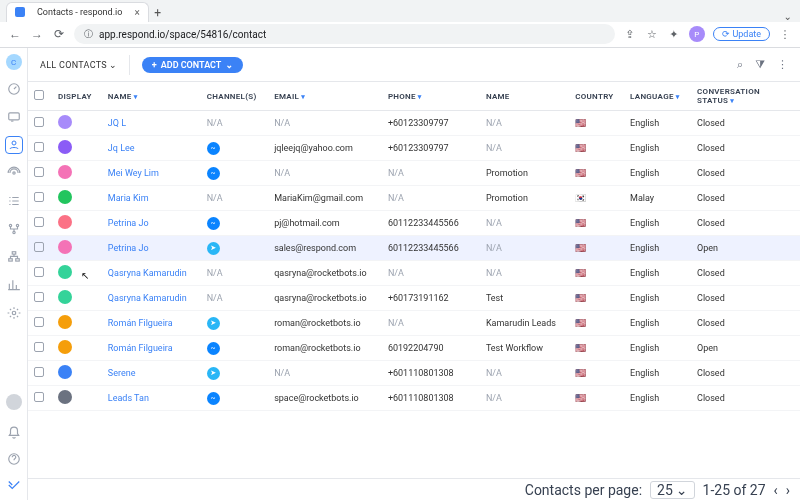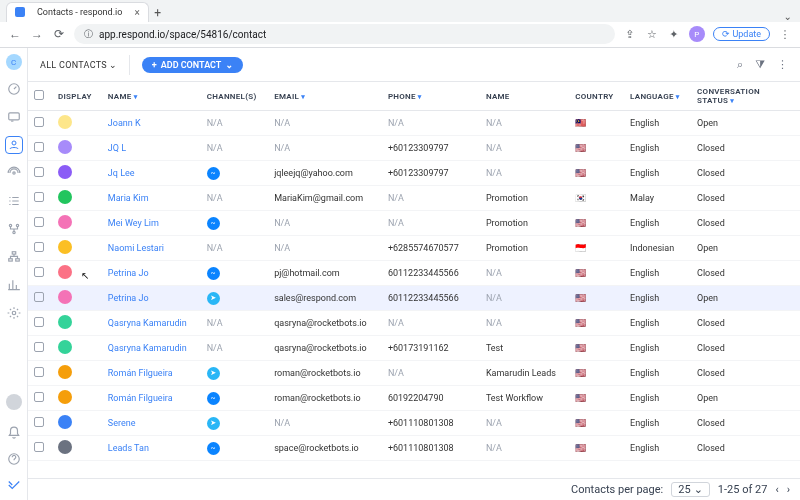--- a/index.html
+++ b/index.html
@@ -46,21 +46,21 @@
   tbody tr.hover td { background:#eef2ff; }
   .chk { width:10px;height:10px;border:1px solid #9ca3af;border-radius:2px;display:inline-block;}
   .avatar { width:14px;height:14px;border-radius:50%;background:#93c5fd;display:inline-block;}
   .name-link { color:#3b82f6; cursor:pointer; }
   .na { color:#9ca3af; }
   .chan { width:13px;height:13px;border-radius:50%;display:inline-flex;align-items:center;justify-content:center;color:#fff;font-size:7px;}
   .chan.fb { background:#0a84ff; }
   .chan.tg { background:#29b6f6; }
   .flag { font-size:9px; }
 
-  .pager { height:22px; border-top:1px solid #e5e7eb; display:flex; align-items:center; justify-content:flex-end; padding:0 10px; gap:8px; font-size:11px; color:#374151;}
+  .pager { height:22px; border-top:1px solid #e5e7eb; display:flex; align-items:center; justify-content:flex-end; padding:0 10px; gap:8px; font-size:14px; color:#374151;}
   .pager .sel { border:1px solid #d1d5db; padding:0 6px; border-radius:3px; display:flex;gap:3px;}
   .cursor { position:absolute; left:53px; top:222px; font-size:10px; color:#000; pointer-events:none;}
 
   
   col.c-chk{width:22px;} col.c-disp{width:28px;} col.c-name{width:74px;}
   col.c-chan{width:50px;} col.c-email{width:96px;} col.c-phone{width:90px;}
   col.c-tags{width:62px;} col.c-country{width:46px;} col.c-lang{width:54px;} col.c-status{width:100px;}
 </style>
 </head>
 <body>
@@ -221,89 +221,65 @@
           <th><span>PHONE</span><span class="sort">▾</span></th>
           <th><span>NAME</span></th>
           <th><span>COUNTRY</span></th>
           <th><span>LANGUAGE</span><span class="sort">▾</span></th>
           <th><span>CONVERSATION STATUS</span><span class="sort">▾</span></th>
         </tr>
           </thead>
         <tbody id="tbody">
             <tr>
               <td><span class="chk"></span></td>
-              <td><span class="avatar" style="background:#fde68a"></span></td>
-              <td><span class="name-link">Joann K</span></td>
-              <td><span class="na">N/A</span></td>
-              <td><span class="na">N/A</span></td>
-              <td><span class="na">N/A</span></td>
-              <td><span class="na">N/A</span></td>
-              <td><span class="flag">🇲🇾</span></td>
-              <td>English</td>
-              <td>Open</td>
-            </tr>
-            <tr>
-              <td><span class="chk"></span></td>
               <td><span class="avatar" style="background:#a78bfa"></span></td>
               <td><span class="name-link">JQ L</span></td>
               <td><span class="na">N/A</span></td>
               <td><span class="na">N/A</span></td>
               <td>+60123309797</td>
               <td><span class="na">N/A</span></td>
               <td><span class="flag">🇺🇸</span></td>
               <td>English</td>
               <td>Closed</td>
             </tr>
             <tr>
               <td><span class="chk"></span></td>
               <td><span class="avatar" style="background:#8b5cf6"></span></td>
               <td><span class="name-link">Jq Lee</span></td>
               <td><span class="chan fb">~</span></td>
               <td>jqleejq@yahoo.com</td>
               <td>+60123309797</td>
               <td><span class="na">N/A</span></td>
+              <td><span class="flag">🇺🇸</span></td>
+              <td>English</td>
+              <td>Closed</td>
+            </tr>
+            <tr>
+              <td><span class="chk"></span></td>
+              <td><span class="avatar" style="background:#f472b6"></span></td>
+              <td><span class="name-link">Mei Wey Lim</span></td>
+              <td><span class="chan fb">~</span></td>
+              <td><span class="na">N/A</span></td>
+              <td><span class="na">N/A</span></td>
+              <td>Promotion</td>
               <td><span class="flag">🇺🇸</span></td>
               <td>English</td>
               <td>Closed</td>
             </tr>
             <tr>
               <td><span class="chk"></span></td>
               <td><span class="avatar" style="background:#22c55e"></span></td>
               <td><span class="name-link">Maria Kim</span></td>
               <td><span class="na">N/A</span></td>
               <td>MariaKim@gmail.com</td>
               <td><span class="na">N/A</span></td>
               <td>Promotion</td>
               <td><span class="flag">🇰🇷</span></td>
               <td>Malay</td>
               <td>Closed</td>
-            </tr>
-            <tr>
-              <td><span class="chk"></span></td>
-              <td><span class="avatar" style="background:#f472b6"></span></td>
-              <td><span class="name-link">Mei Wey Lim</span></td>
-              <td><span class="chan fb">~</span></td>
-              <td><span class="na">N/A</span></td>
-              <td><span class="na">N/A</span></td>
-              <td>Promotion</td>
-              <td><span class="flag">🇺🇸</span></td>
-              <td>English</td>
-              <td>Closed</td>
-            </tr>
-            <tr>
-              <td><span class="chk"></span></td>
-              <td><span class="avatar" style="background:#fbbf24"></span></td>
-              <td><span class="name-link">Naomi Lestari</span></td>
-              <td><span class="na">N/A</span></td>
-              <td><span class="na">N/A</span></td>
-              <td>+6285574670577</td>
-              <td>Promotion</td>
-              <td><span class="flag">🇮🇩</span></td>
-              <td>Indonesian</td>
-              <td>Open</td>
             </tr>
             <tr>
               <td><span class="chk"></span></td>
               <td><span class="avatar" style="background:#fb7185"></span></td>
               <td><span class="name-link">Petrina Jo</span></td>
               <td><span class="chan fb">~</span></td>
               <td>pj@hotmail.com</td>
               <td>601122334455​66</td>
               <td><span class="na">N/A</span></td>
               <td><span class="flag">🇺🇸</span></td>

